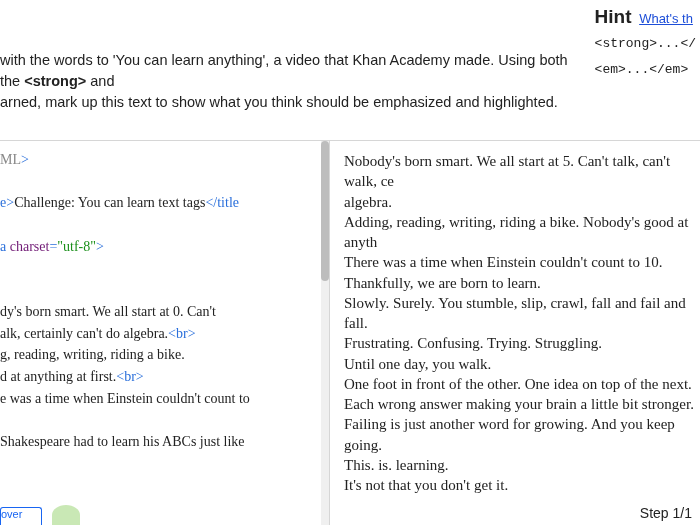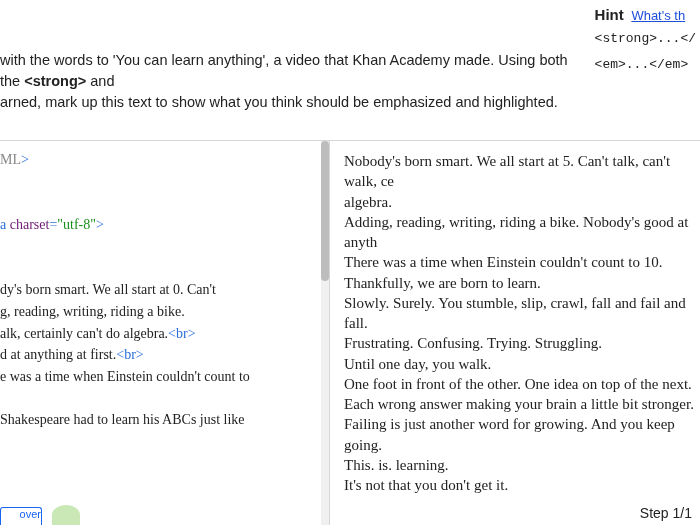--- a/index.html
+++ b/index.html
@@ -1,34 +1,34 @@
 <!DOCTYPE html>
 <html><head>
 <meta charset="utf-8">
 <style>
 *{box-sizing:border-box;margin:0;padding:0}
 body{font-family:Arial,Helvetica,sans-serif;font-size:14px;color:#222;width:700px;height:525px;overflow:hidden;background:#fff;position:relative}
 .top-right{position:absolute;top:6px;right:0;text-align:left;font-size:13px;padding-right:4px}
-.hint-title{font-weight:bold;font-size:15px}
+.hint-title{font-weight:bold;font-size:19px}
 .hint-link{color:#1d4ed8;text-decoration:underline;cursor:pointer;margin-left:4px;font-weight:normal}
 .hint-code{font-family:"Courier New",monospace;margin-top:6px;line-height:1.5}
 .instruction{position:absolute;top:50px;left:0;right:103px;padding:0 6px 0 0;font-size:14.5px;line-height:1.45}
 .strong-inline{font-weight:bold}
 .panes{position:absolute;top:140px;bottom:0;left:0;right:0;display:flex;border-top:1px solid #d6d6d6}
 .code-pane{flex:0 0 330px;border-right:1px solid #d6d6d6;position:relative;overflow:hidden;font-family:Liberation Serif, serif;font-size:14px;line-height:1.55;padding:8px 6px 8px 0}
 .scrollbar{position:absolute;right:0;top:0;bottom:0;width:8px;background:#f0f0f0}
 .scrollbar-thumb{position:absolute;right:0;top:0;width:8px;height:140px;background:#bdbdbd;border-radius:4px}
 .preview-pane{flex:1;padding:10px 4px 10px 14px;font-family:"Times New Roman",serif;font-size:15px;line-height:1.35;overflow:hidden}
 .c-gray{color:#888}
 .c-tag{color:#2a6fdb}
 .c-attr{color:#701a75}
 .c-str{color:#1a8f1a}
 .c-text{color:#222}
 .footer{position:absolute;bottom:4px;right:8px;font-size:14px}
-.btn-stub{position:absolute;bottom:0;left:0;width:42px;height:18px;border:1px solid #1865f2;border-bottom:none;border-radius:3px 3px 0 0;background:#fff;color:#1865f2;font-size:11px;text-align:right;overflow:hidden}
+.btn-stub{position:absolute;bottom:0;left:0;width:42px;height:18px;border:1px solid #1865f2;border-bottom:none;border-radius:3px 3px 0 0;background:#fff;color:#1865f2;font-size:11px;text-align:left;overflow:hidden}
 .avatar-stub{position:absolute;bottom:0;left:52px;width:28px;height:20px;border-radius:50% 50% 0 0;background:#c9e8b5;overflow:hidden}
 </style>
 </head>
 <body>
 
 <div class="top-right">
   <span class="hint-title">Hint</span>
   <span class="hint-link">What's th</span>
   <div class="hint-code">&lt;strong&gt;...&lt;/</div>
   <div class="hint-code">&lt;em&gt;...&lt;/em&gt;</div>
@@ -36,27 +36,28 @@
 
 <div class="instruction">
   <span> with the words to 'You can learn anything', a video that Khan Academy made. Using both the </span><span class="strong-inline">&lt;strong&gt;</span><span> and</span><br>
   <span>arned, mark up this text to show what you think should be emphasized and highlighted.</span>
 </div>
 
 <div class="panes">
   <div class="code-pane">
     <div><span class="c-gray">ML</span><span class="c-tag">&gt;</span></div>
     <div>&nbsp;</div>
+    <div><span class="c-tag">e</span><span class="c-tag">&gt;</span><span class="c-text">Challenge: You can learn text tags</span><span class="c-tag">&lt;/title</span></div>
     <div>&nbsp;</div>
     <div><span class="c-tag">a</span><span class="c-attr"> charset</span><span class="c-tag">=</span><span class="c-str">"utf-8"</span><span class="c-tag">&gt;</span></div>
     <div>&nbsp;</div>
     <div>&nbsp;</div>
     <div><span class="c-text">dy's born smart. We all start at 0. Can't</span></div>
+    <div><span class="c-text">alk, certainly can't do algebra.</span><span class="c-tag">&lt;br&gt;</span></div>
     <div><span class="c-text">g, reading, writing, riding a bike.</span></div>
-    <div><span class="c-text">alk, certainly can't do algebra.</span><span class="c-tag">&lt;br&gt;</span></div>
     <div><span class="c-text">d at anything at first.</span><span class="c-tag">&lt;br&gt;</span></div>
     <div><span class="c-text">e was a time when Einstein couldn't count to</span></div>
     <div>&nbsp;</div>
     <div><span class="c-text">Shakespeare had to learn his ABCs just like</span></div>
 
     <div class="scrollbar">
         <div class="scrollbar-thumb"></div>
       </div>
   </div>
 

